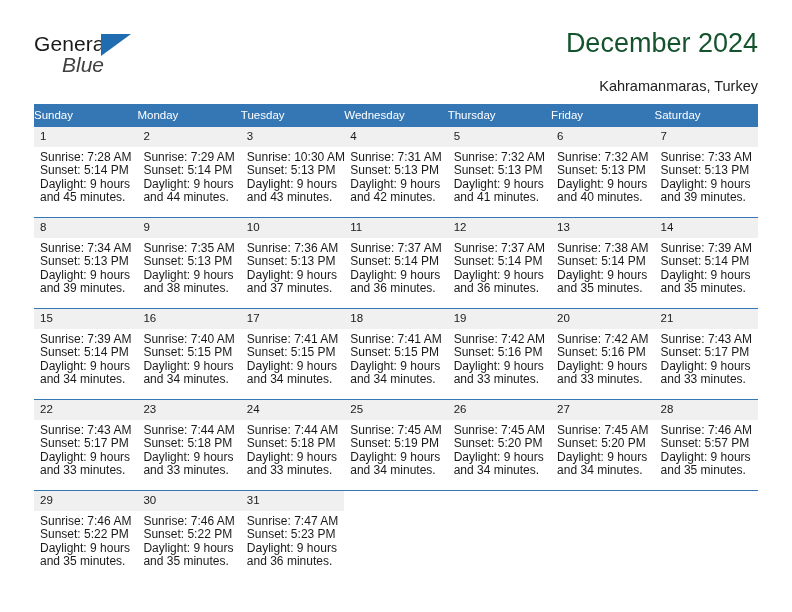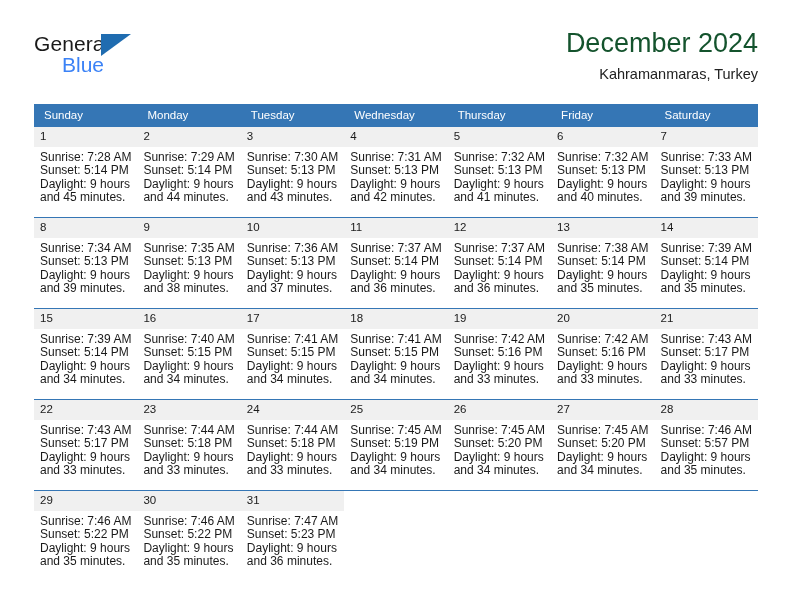--- a/index.html
+++ b/index.html
@@ -43,22 +43,23 @@
     font-size: 21px;
     letter-spacing: 0.1px;
     color: #1a1a1a;
     line-height: 24px;
   }
   .logo-blue {
     position: absolute;
     left: 28px;
     top: 21px;
     font-size: 21px;
-    color: #3b82f6;
+    color: #404040;
     line-height: 24px;
+    font-style: italic;
   }
   .logo-tri {
     position: absolute;
     left: 67px;
     top: 2px;
     width: 0;
     height: 0;
     border-left: 30px solid #1f6cb0;
     border-bottom: 22px solid transparent;
   }
@@ -72,40 +73,40 @@
   .cal-title {
     font-size: 27px;
     color: #14532d;
     line-height: 34px;
     white-space: nowrap;
   }
   .cal-subtitle {
     font-size: 14.5px;
     color: #222222;
     line-height: 20px;
-    margin-top: 4px;
+    margin-top: 16px;
     white-space: nowrap;
   }
 
   
   .calendar {
     position: absolute;
     left: 34px;
     top: 104px;
     width: 724px;
     border-collapse: collapse;
     table-layout: fixed;
   }
   .calendar th {
     background: #3576b5;
     color: #ffffff;
     font-size: 11.5px;
     font-weight: normal;
     text-align: left;
-    padding: 5px 0 5px 10px;
+    padding: 5px 0 5px 0;
     height: 12px;
     border: none;
   }
   .calendar td {
     vertical-align: top;
     padding: 0;
     border: none;
     border-top: 1px solid #3576b5;
     height: 90px;
     width: 103.42px;
@@ -184,21 +185,21 @@
             <div class="cellinfo">
               <div>Sunrise: 7:29 AM</div>
               <div>Sunset: 5:14 PM</div>
               <div>Daylight: 9 hours</div>
               <div>and 44 minutes.</div>
             </div>
           </td>
           <td class="cell">
             <div class="daynum">3</div>
             <div class="cellinfo">
-              <div>Sunrise: 7:30 AM</div>
+              <div>Sunrise: 10:30 AM</div>
               <div>Sunset: 5:13 PM</div>
               <div>Daylight: 9 hours</div>
               <div>and 43 minutes.</div>
             </div>
           </td>
           <td class="cell">
             <div class="daynum">4</div>
             <div class="cellinfo">
               <div>Sunrise: 7:31 AM</div>
               <div>Sunset: 5:13 PM</div>

